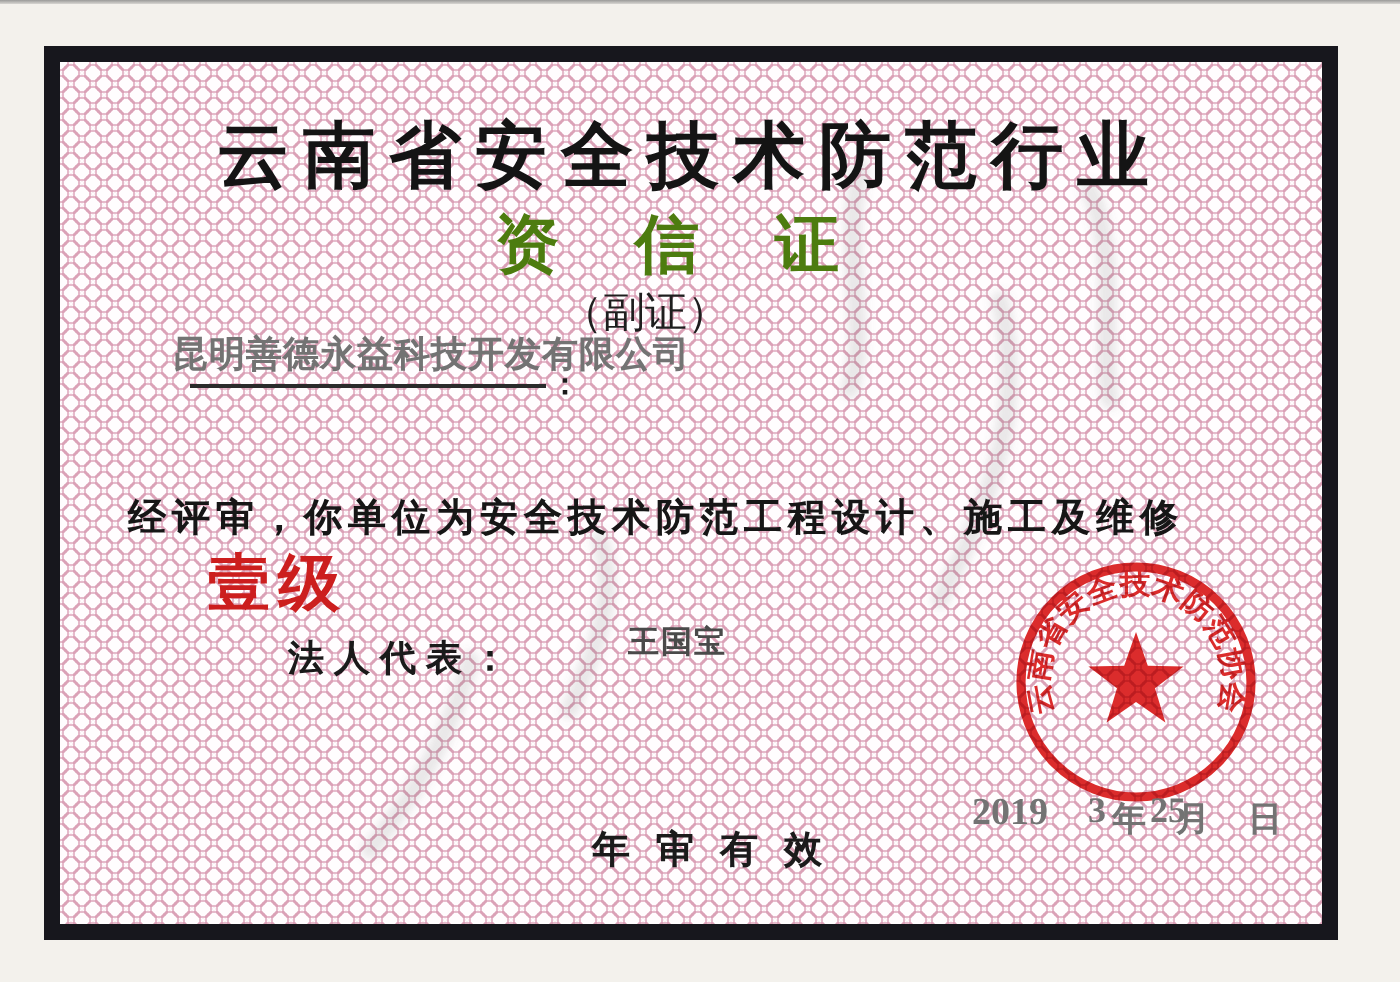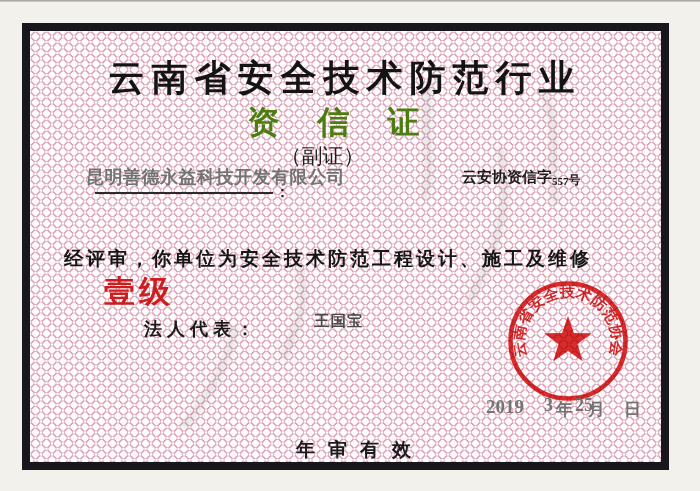--- a/index.html
+++ b/index.html
@@ -48,21 +48,21 @@
   .r1 td{height:42px;}
   .r2 td{height:29px;}
   td.c1{width:94px;} td.c2{width:89px;} td.c3{width:68px;}
   .dt{font-weight:bold;color:#737373;}
   .dt-year{left:486px;top:396px;font-size:19px;}
   .dt-m{left:544px;top:395px;font-size:18px;}
   .dt-nian{left:556px;top:398px;font-size:17px;}
   .dt-d{left:575px;top:395px;font-size:18px;}
   .dt-yue{left:588px;top:398px;font-size:17px;}
   .dt-ri{left:624px;top:398px;font-size:17px;}
-  .footer{left:30px;top:437px;width:647px;font-size:19px;font-weight:bold;color:#1b1b1b;
+  .footer{left:30px;top:412px;width:647px;font-size:19px;font-weight:bold;color:#1b1b1b;
     letter-spacing:13px;text-indent:13px;}
   .seal-svg{position:absolute;left:504px;top:277px;mix-blend-mode:multiply;opacity:.93;}
   .wm-svg{position:absolute;left:0;top:0;pointer-events:none;}
 </style>
 </head>
 <body>
 
 <div id="canvas">
   <div class="scan-edge"></div>
 
@@ -86,23 +86,20 @@
   <div class="abs ctr title1">云南省安全技术防范行业</div>
 
   <div class="abs ctr title2">资信证</div>
 
   <div class="abs ctr subtitle">（副证）</div>
 
   <div class="abs company">昆明善德永益科技开发有限公司</div>
   <div class="abs company-line"></div>
   <div class="abs company-colon">：</div>
 
-  <div class="abs certno">
-    <span class="pre">云安协资信字</span><span class="num">557</span><span class="suf">号</span>
-  </div>
 
   <div class="abs body2">经评审，你单位为安全技术防范工程设计、施工及维修</div>
   <div class="abs grade">壹级</div>
 
   <div class="abs legal-label">法人代表：</div>
   <div class="abs legal-name">王国宝</div>
 
 
   <svg class="seal-svg" width="128" height="128" viewBox="0 0 128 128">
     <defs>

